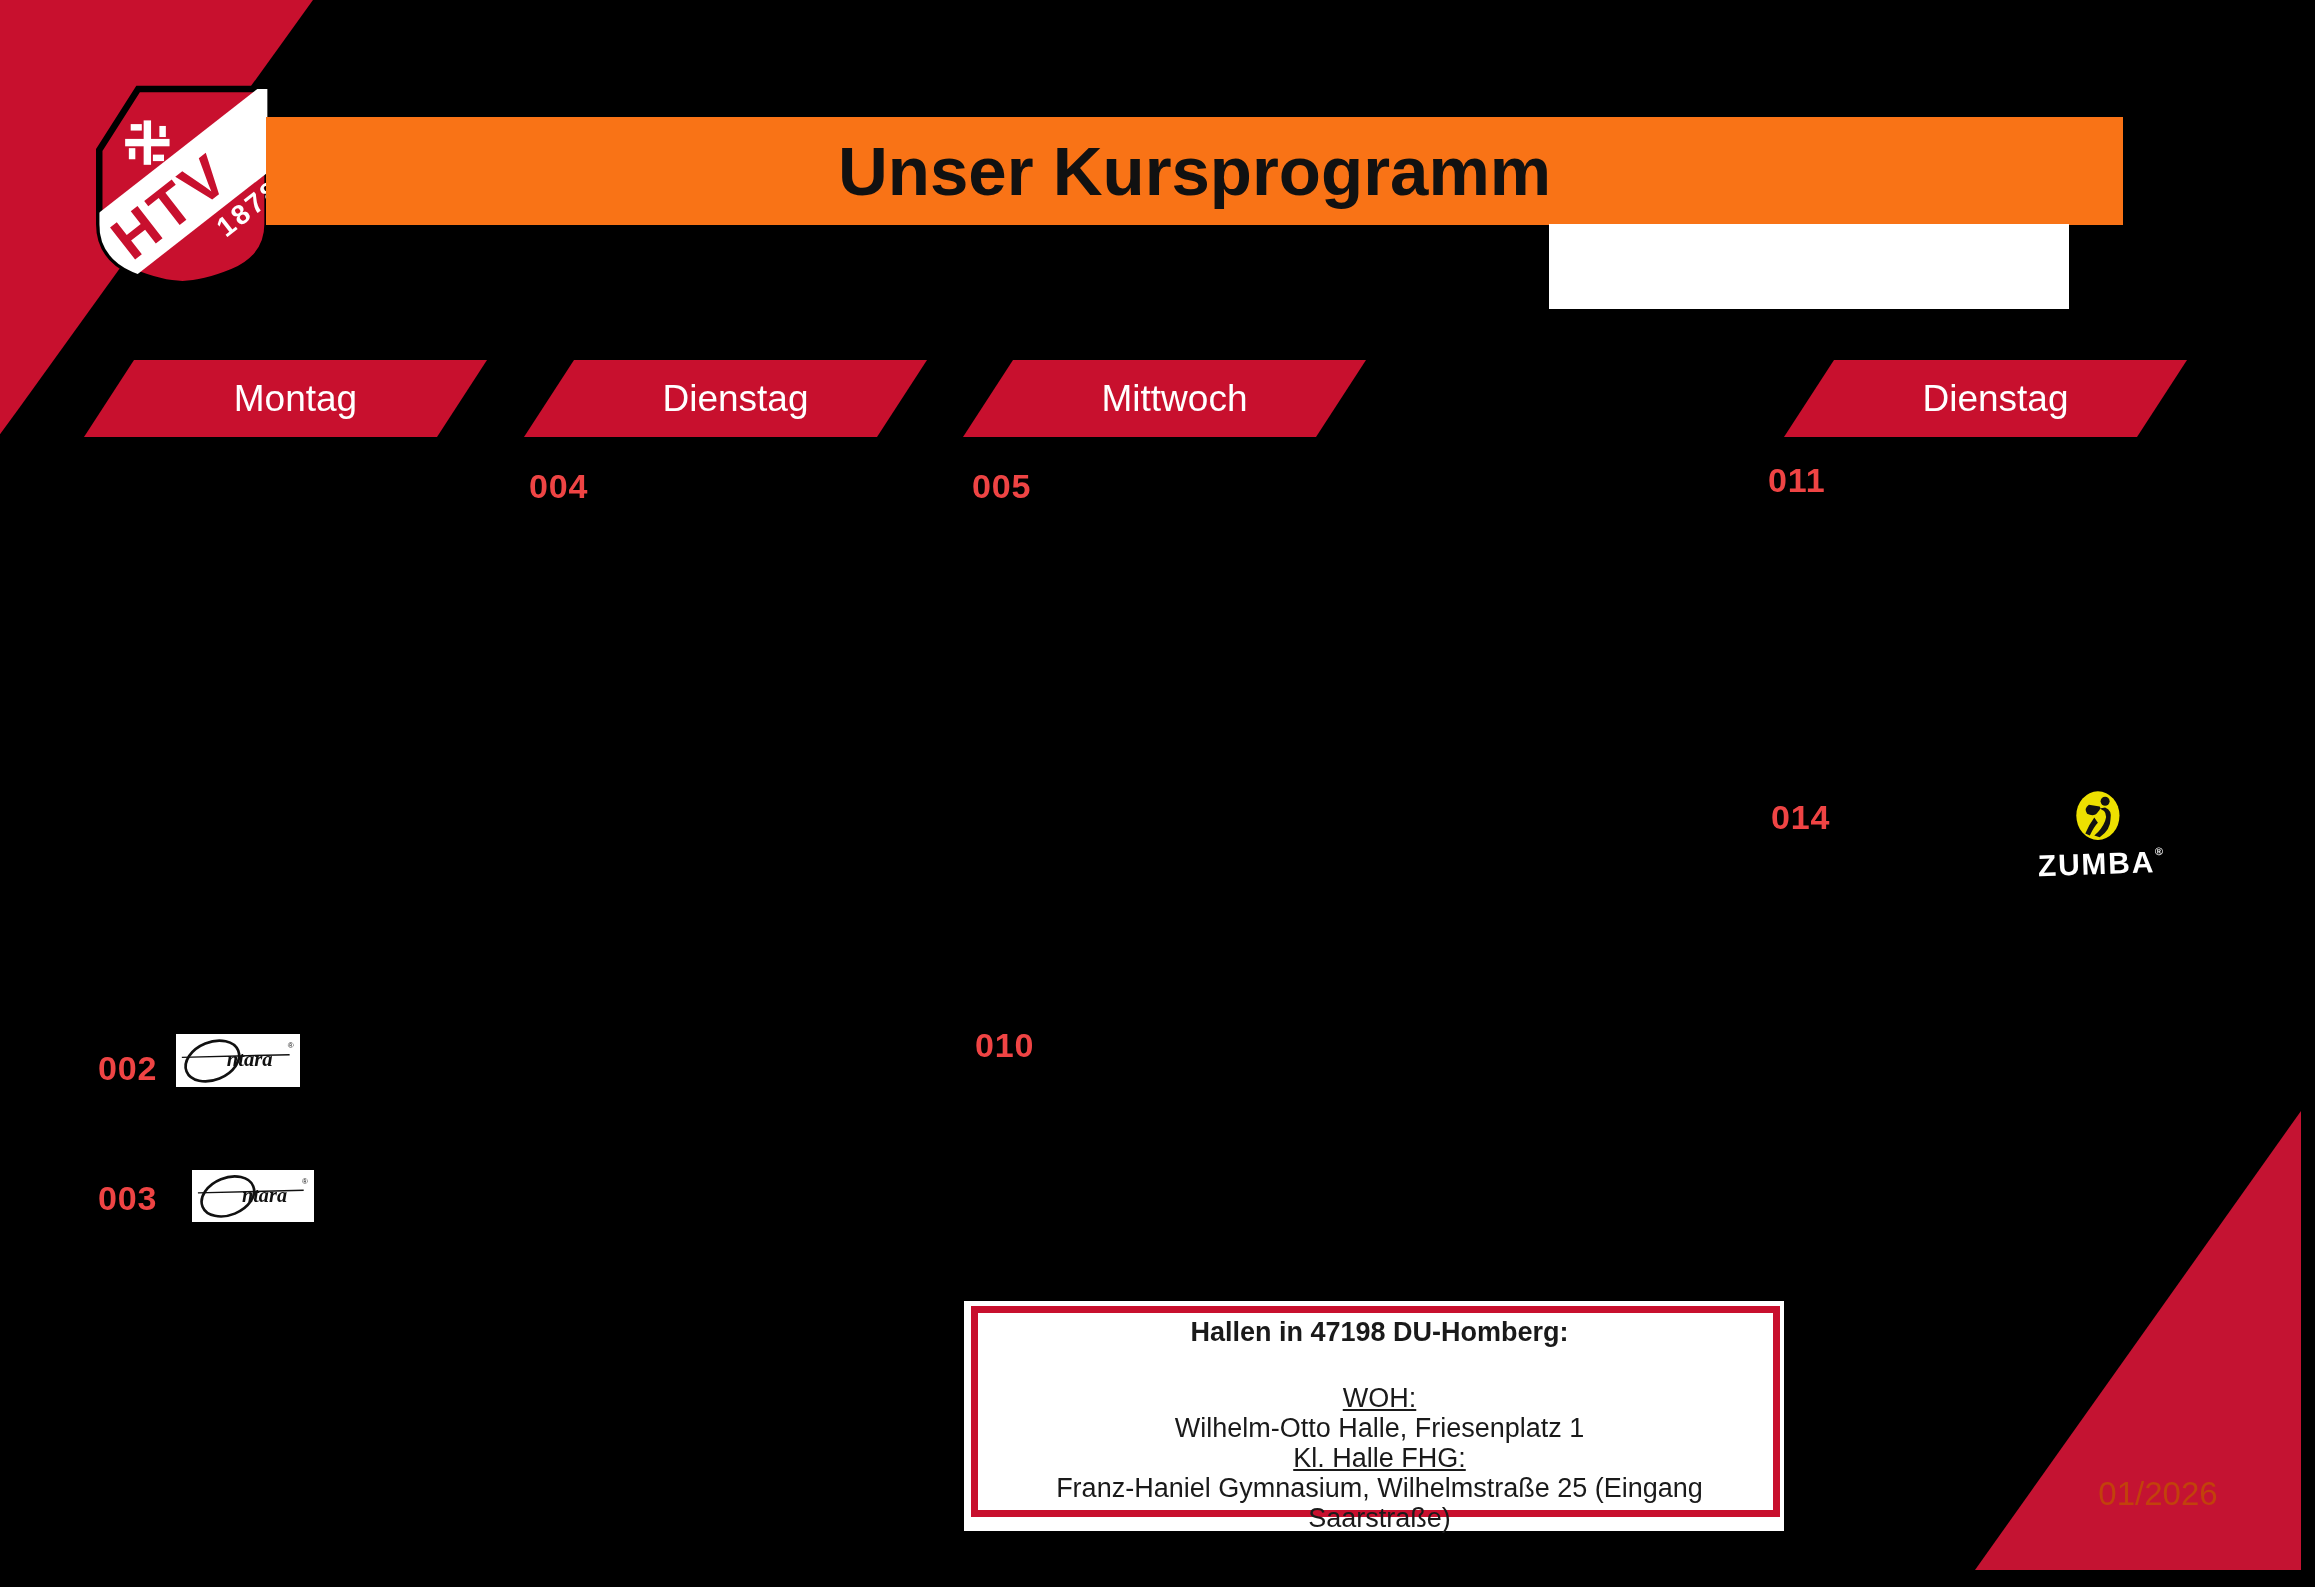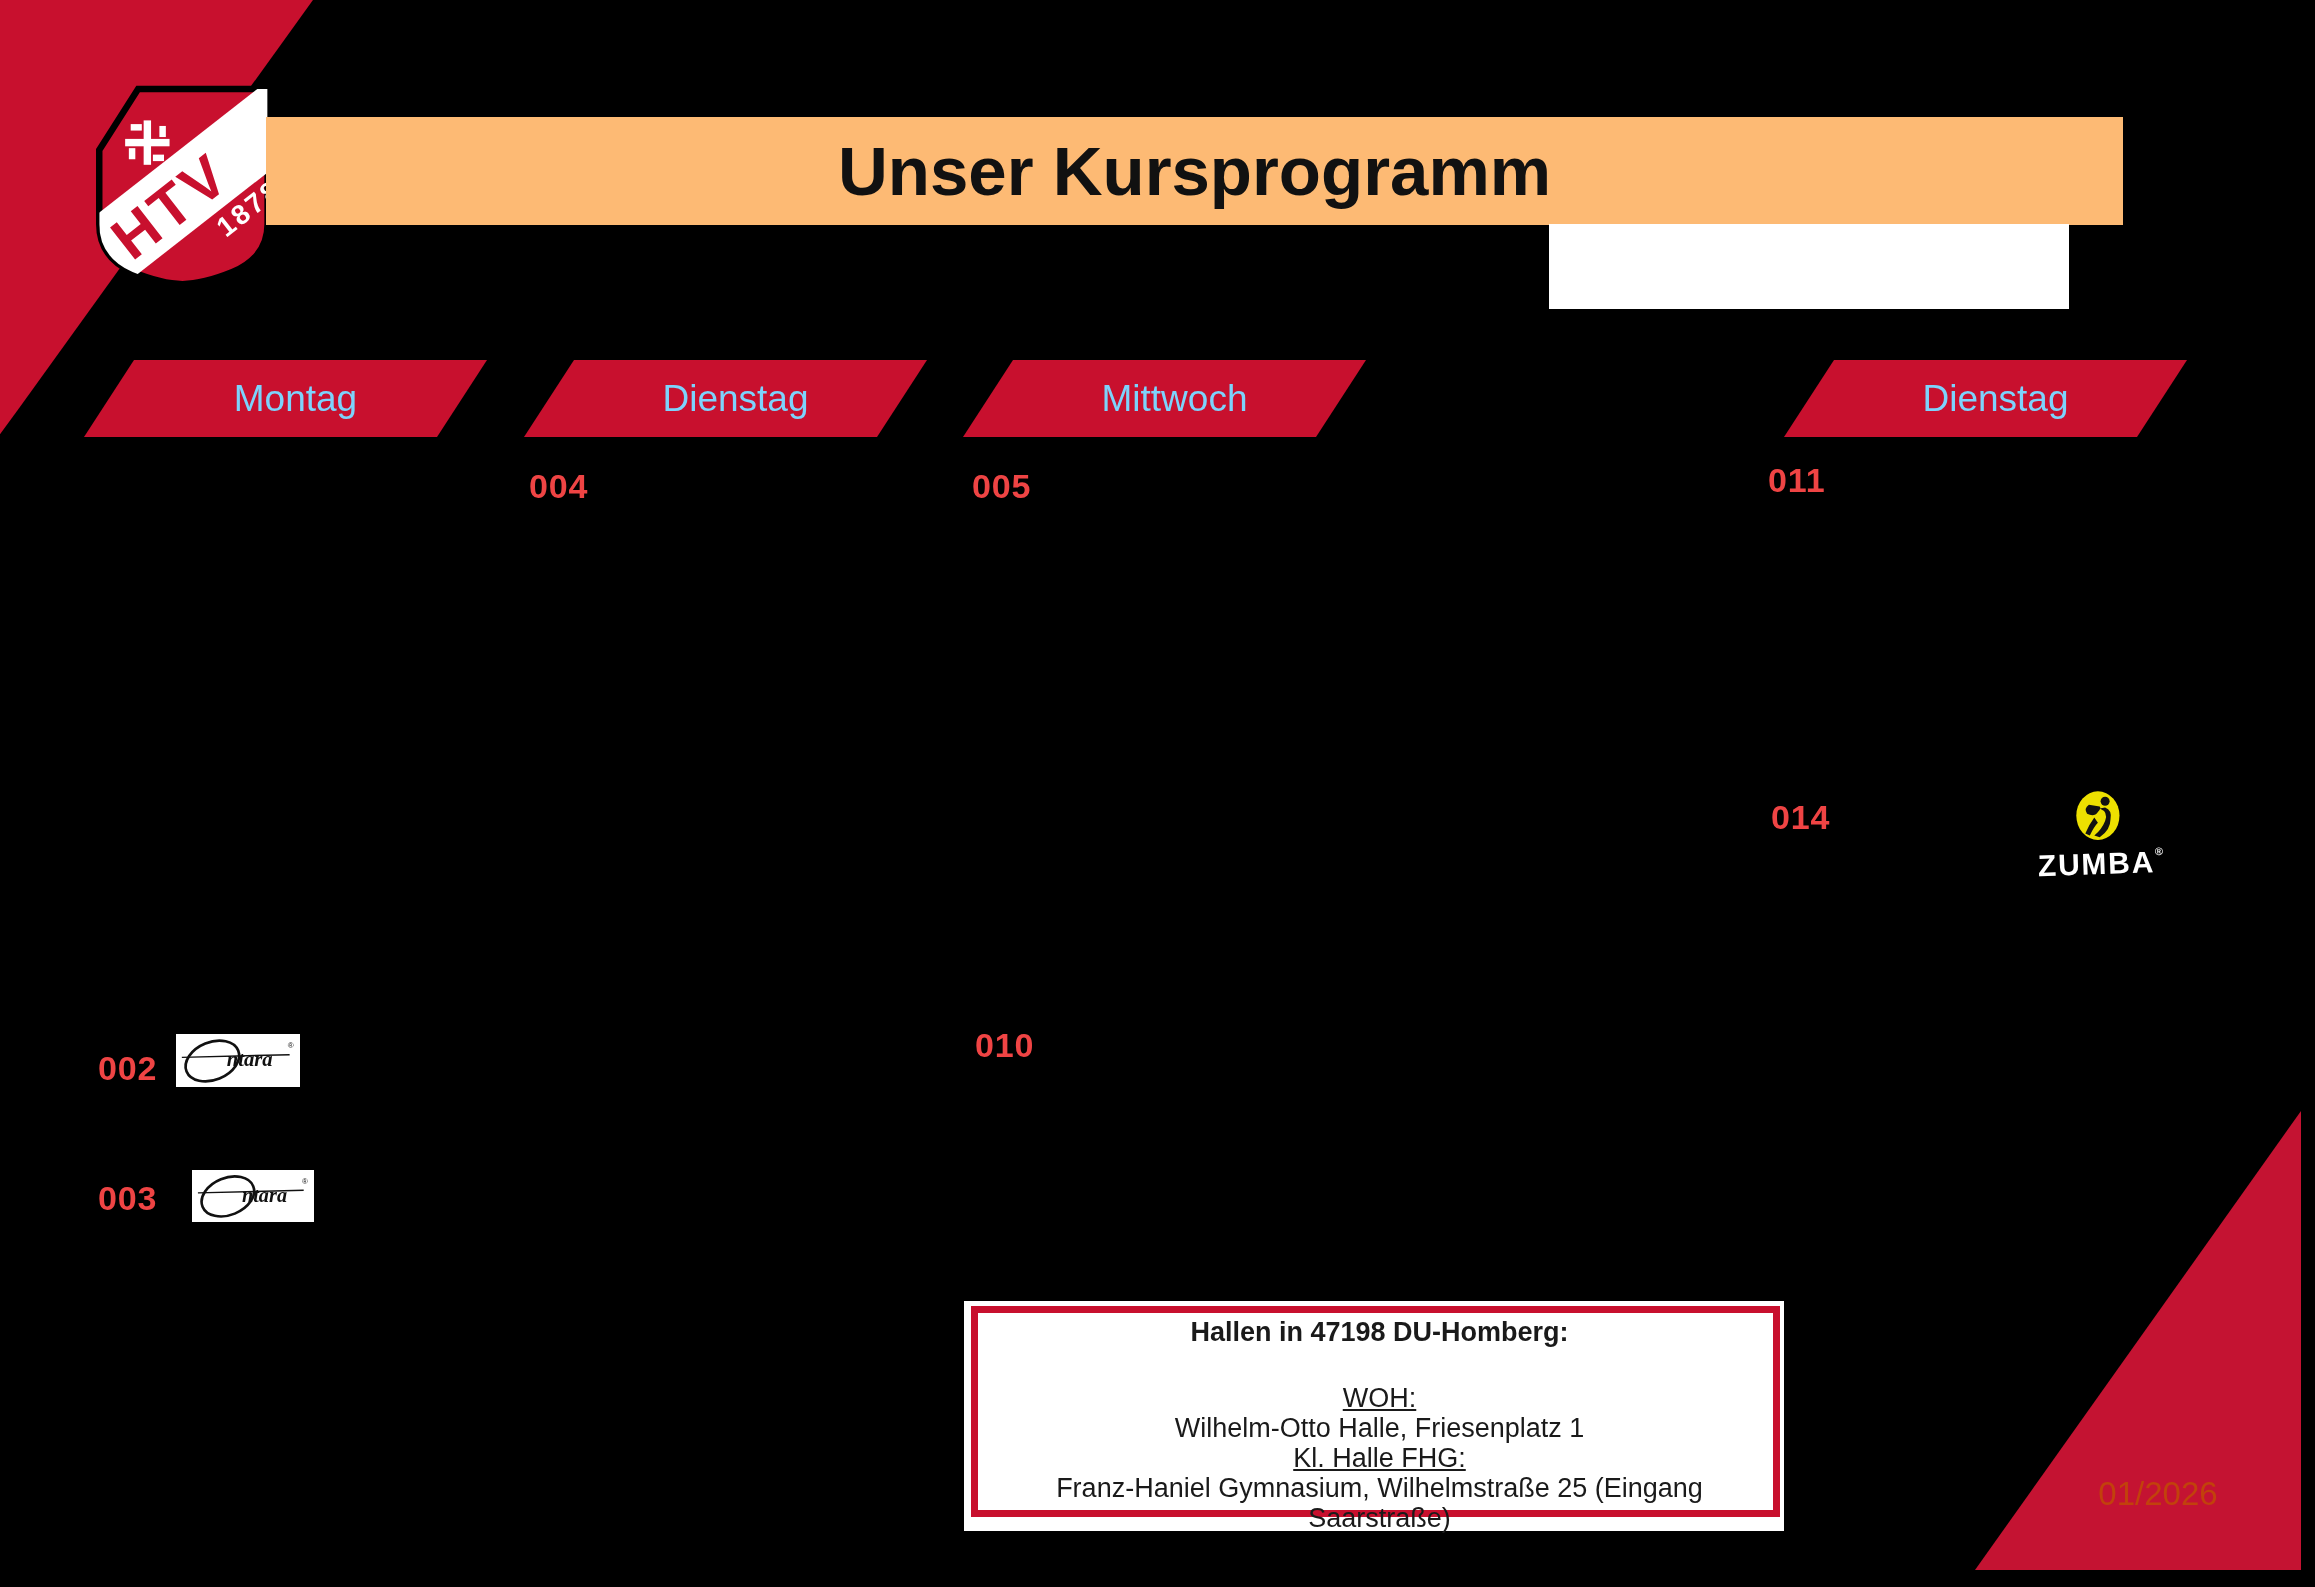--- a/index.html
+++ b/index.html
@@ -7,31 +7,31 @@
           font-family:"Liberation Sans",sans-serif;}
 
   
   .corner-band{position:absolute;left:0;top:0;width:326px;height:443px;background:#C8102E;
                clip-path:polygon(0% 0%,96% 0%,6% 92%,0% 98%);}
 
   
   .htv-logo{position:absolute;left:90px;top:85px;width:185px;height:204px;}
 
   
-  .title-band{position:absolute;left:266px;top:117px;width:1857px;height:108px;background:#fdba74;
+  .title-band{position:absolute;left:266px;top:117px;width:1857px;height:108px;background:#f97316;
               display:flex;align-items:center;justify-content:center;}
   .title-band h1{margin:0;font-size:69px;font-weight:bold;color:#111;letter-spacing:0px;}
 
   .subtitle-box{position:absolute;left:1549px;top:224px;width:520px;height:85px;background:#fff;}
 
   
   .banner{position:absolute;top:360px;width:403px;height:77px;background:#C8102E;
           clip-path:polygon(50px 0,403px 0,353px 77px,0 77px);
           display:flex;align-items:center;justify-content:center;}
-  .banner span{color:#7dd3fc;font-size:37px;padding-left:20px;text-align:right;}
+  .banner span{color:#ffffff;font-size:37px;padding-left:20px;text-align:right;}
 
   
   .code{position:absolute;color:#ef4444;font-size:34px;font-weight:bold;line-height:1;
         letter-spacing:0.9px;}
 
   
   .antara-box{position:absolute;background:#fff;}
 
   
   .zumba{position:absolute;left:2029px;top:785px;width:145px;height:113px;}

